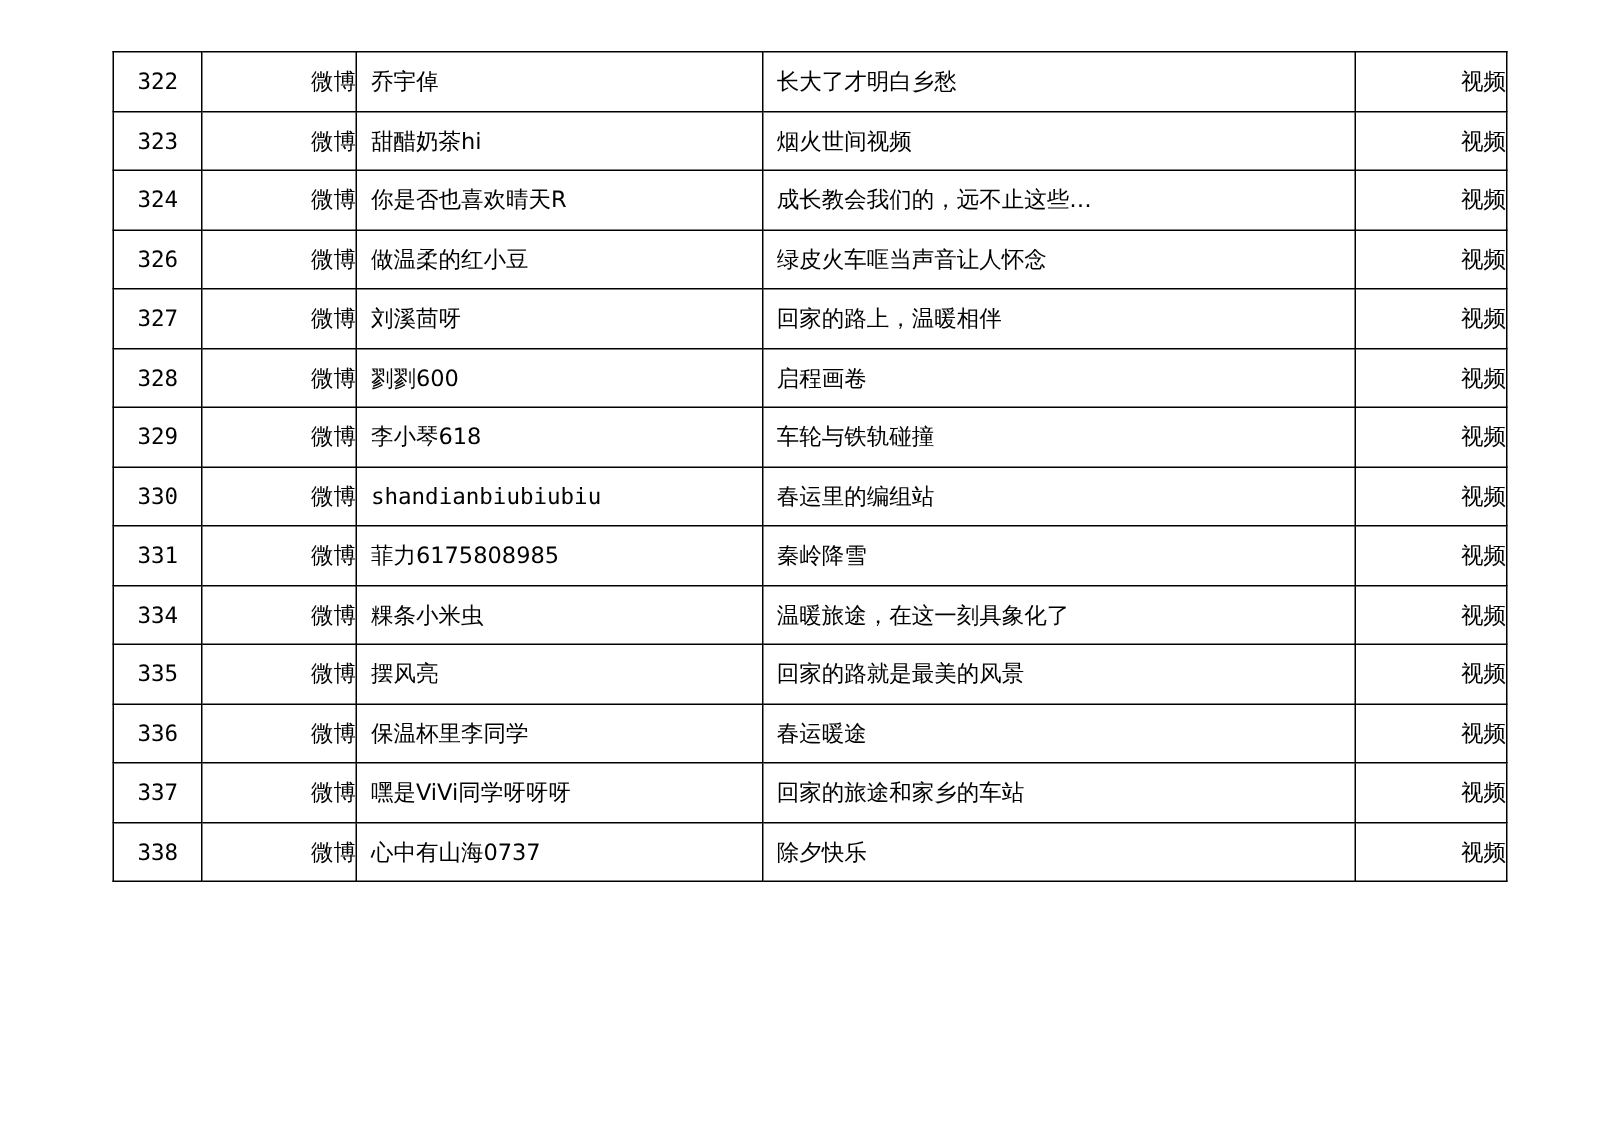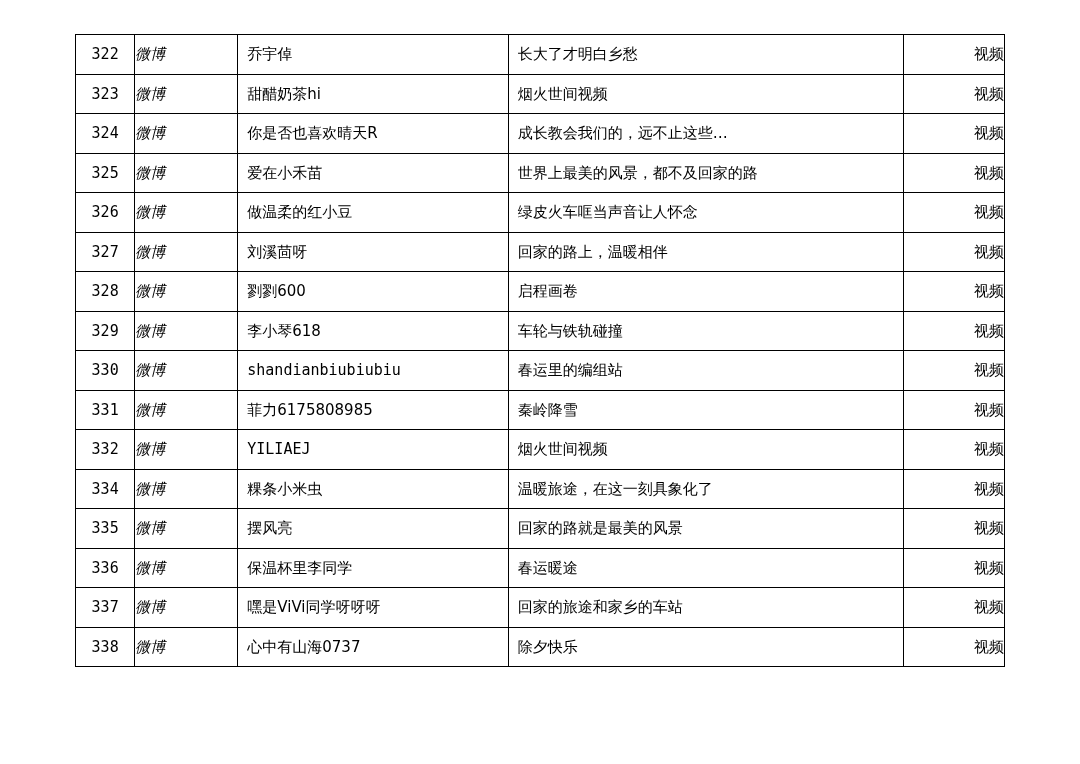--- a/index.html
+++ b/index.html
@@ -33,22 +33,21 @@
     font-size: 15px;
     line-height: 1.2;
     padding: 0;
   }
   .c-index {
     width: 56px;
     text-align: center;
   }
   .c-platform {
     width: 98px;
-    text-align: left;
-    font-style: italic;
+    text-align: right;
   }
   .c-account {
     width: 250px;
     text-align: left;
     padding-left: 9px !important;
   }
   .c-title {
     width: 370px;
     text-align: left;
     padding-left: 9px !important;
@@ -88,27 +87,20 @@
         <td class="c-type cjk">视频</td>
       </tr>
       <tr>
         <td class="c-index mono-ascii">324</td>
         <td class="c-platform cjk">微博</td>
         <td class="c-account cjk">你是否也喜欢晴天R</td>
         <td class="c-title cjk">成长教会我们的，远不止这些…</td>
         <td class="c-type cjk">视频</td>
       </tr>
       <tr>
-        <td class="c-index mono-ascii">325</td>
-        <td class="c-platform cjk">微博</td>
-        <td class="c-account cjk">爱在小禾苗</td>
-        <td class="c-title cjk">世界上最美的风景，都不及回家的路</td>
-        <td class="c-type cjk">视频</td>
-      </tr>
-      <tr>
         <td class="c-index mono-ascii">326</td>
         <td class="c-platform cjk">微博</td>
         <td class="c-account cjk">做温柔的红小豆</td>
         <td class="c-title cjk">绿皮火车哐当声音让人怀念</td>
         <td class="c-type cjk">视频</td>
       </tr>
       <tr>
         <td class="c-index mono-ascii">327</td>
         <td class="c-platform cjk">微博</td>
         <td class="c-account cjk">刘溪茴呀</td>
@@ -137,27 +129,20 @@
         <td class="c-type cjk">视频</td>
       </tr>
       <tr>
         <td class="c-index mono-ascii">331</td>
         <td class="c-platform cjk">微博</td>
         <td class="c-account cjk">菲力6175808985</td>
         <td class="c-title cjk">秦岭降雪</td>
         <td class="c-type cjk">视频</td>
       </tr>
       <tr>
-        <td class="c-index mono-ascii">332</td>
-        <td class="c-platform cjk">微博</td>
-        <td class="c-account mono-ascii">YILIAEJ</td>
-        <td class="c-title cjk">烟火世间视频</td>
-        <td class="c-type cjk">视频</td>
-      </tr>
-      <tr>
         <td class="c-index mono-ascii">334</td>
         <td class="c-platform cjk">微博</td>
         <td class="c-account cjk">粿条小米虫</td>
         <td class="c-title cjk">温暖旅途，在这一刻具象化了</td>
         <td class="c-type cjk">视频</td>
       </tr>
       <tr>
         <td class="c-index mono-ascii">335</td>
         <td class="c-platform cjk">微博</td>
         <td class="c-account cjk">摆风亮</td>

